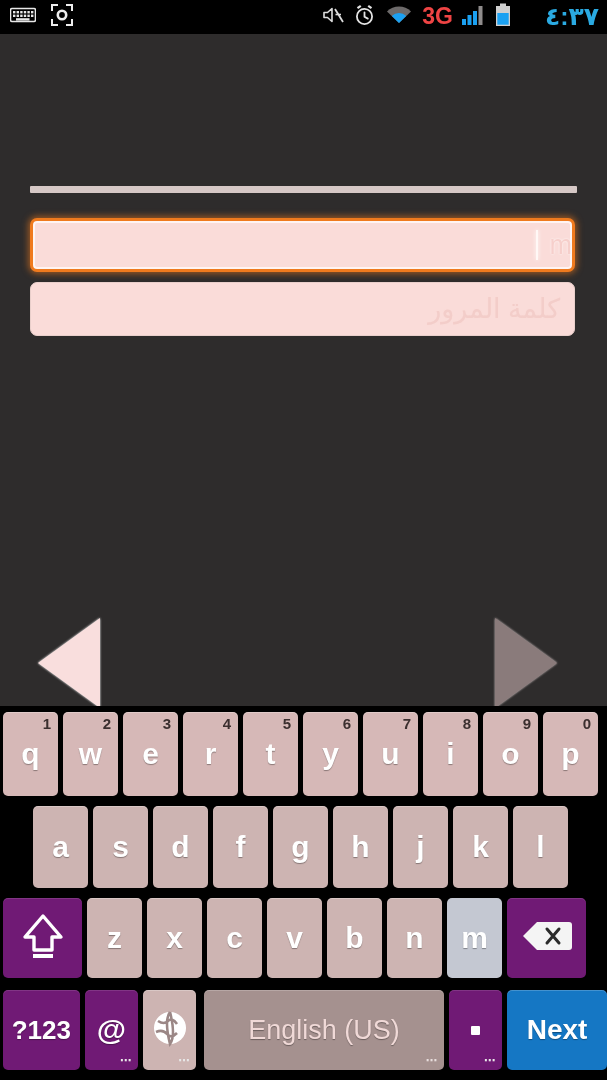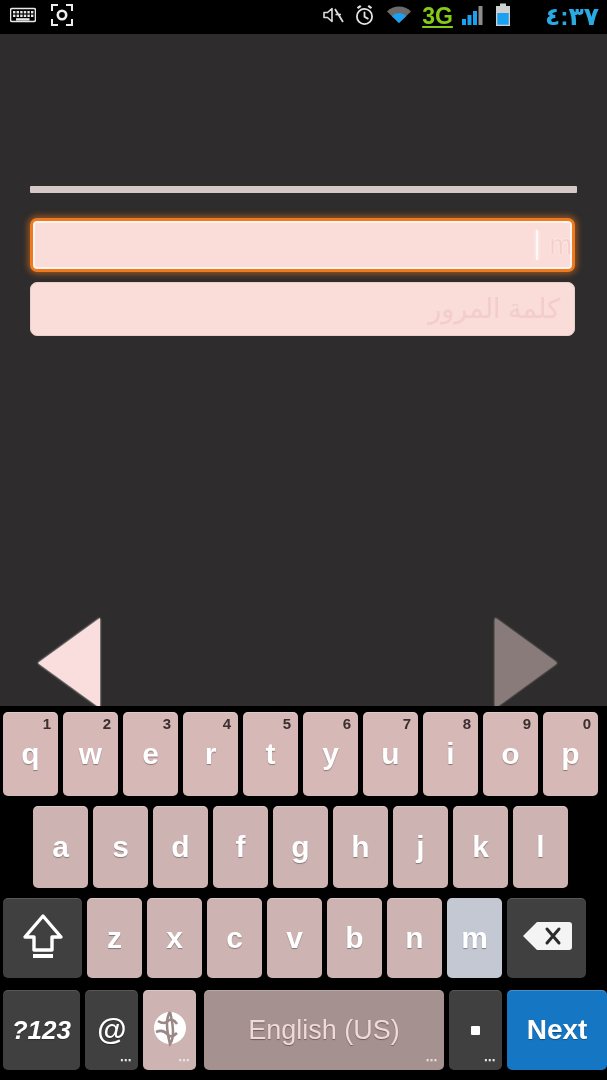--- a/index.html
+++ b/index.html
@@ -14,21 +14,21 @@
     position:absolute;left:0;top:0;width:607px;height:34px;
     background:#000;display:flex;align-items:center;
   }
   .sb-left{display:flex;align-items:center;gap:14px;padding-left:10px;}
   .sb-right{margin-left:auto;display:flex;align-items:center;gap:9px;padding-right:8px;}
   .sb-ico{display:block;}
   .sb-time{
     color:#2aaae2;font-size:25px;font-weight:bold;letter-spacing:0px;
     line-height:1;padding-bottom:2px;margin-left:25px;
   }
-  .sb-3g{color:#84cc16;font-size:23px;font-weight:bold;line-height:1;padding-bottom:2px;text-decoration:underline;}
+  .sb-3g{color:#ef4444;font-size:23px;font-weight:bold;line-height:1;padding-bottom:2px;}
 
   
   .content{position:absolute;left:0;top:34px;width:607px;height:672px;background:#2e2c2c;}
   .page-title{
     position:absolute;left:30px;top:85px;width:547px;
     text-align:right;direction:rtl;
     color:#2aaae2;font-size:46px;line-height:1;
     font-family:"DejaVu Sans",sans-serif;
     text-shadow:0 0 1px #2aaae2;
   }
@@ -83,21 +83,21 @@
   .krow{position:absolute;left:0;width:607px;display:flex;}
   .key{
     box-sizing:border-box;position:relative;
     border-radius:5px;
     display:flex;align-items:center;justify-content:center;
     color:#ffffff;font-weight:bold;
     user-select:none;
   }
   .k-letter{background:#cdb4b2;box-shadow:inset 0 1px 0 rgba(255,255,255,.25),0 1px 2px rgba(0,0,0,.6);}
   .k-letter.row1{background:#d6b8b7;}
-  .k-dark{background:#404040;box-shadow:inset 0 1px 0 rgba(255,255,255,.12),0 1px 2px rgba(0,0,0,.8);font-style:italic;}
+  .k-dark{background:#701a75;box-shadow:inset 0 1px 0 rgba(255,255,255,.12),0 1px 2px rgba(0,0,0,.8);}
   .k-space{background:#a5918f;box-shadow:inset 0 1px 0 rgba(255,255,255,.2),0 1px 2px rgba(0,0,0,.6);}
   .k-accent{background:#1577c4;box-shadow:inset 0 1px 0 rgba(255,255,255,.2),0 1px 2px rgba(0,0,0,.6);}
   .k-pressed{background:#c4c8d2;}
   .klabel{font-size:30px;line-height:1;text-shadow:0 1px 1px rgba(0,0,0,.35);}
   .klabel-sm{font-size:26px;}
   .knum{
     position:absolute;top:3px;right:7px;font-size:15px;color:#3b2f2f;
     font-weight:bold;text-shadow:none;
   }
   .kdots{

